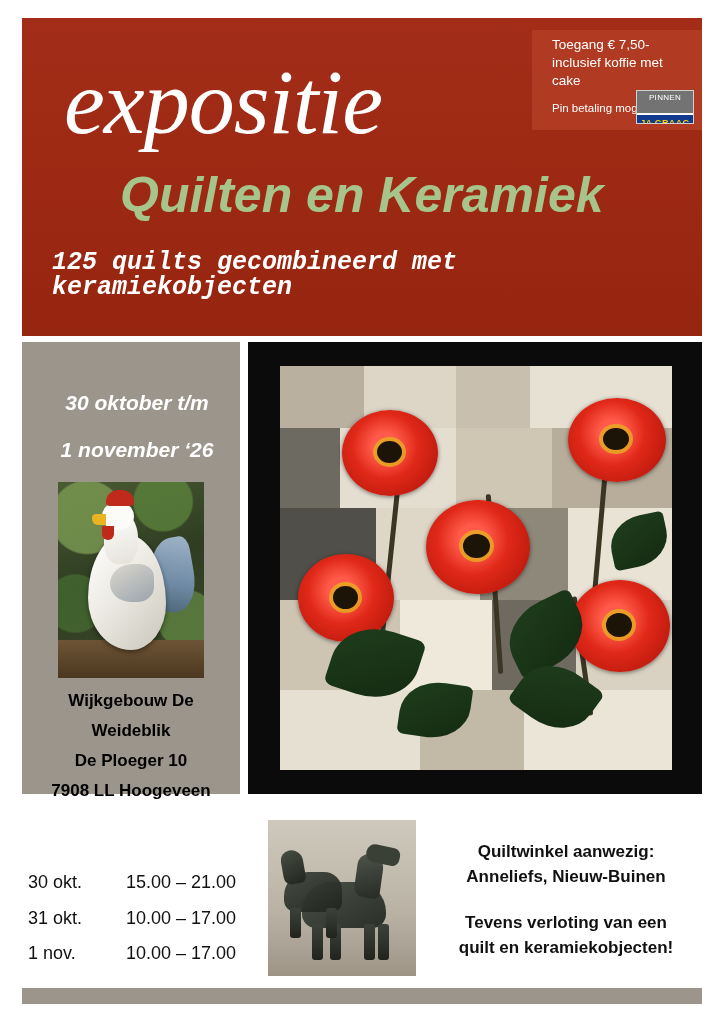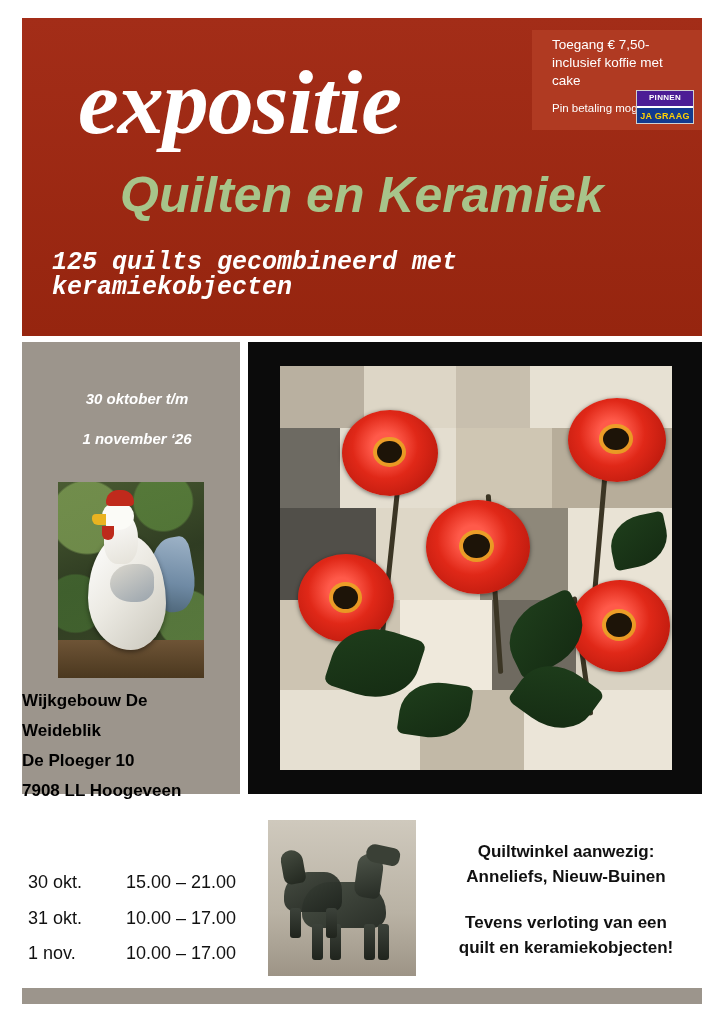--- a/index.html
+++ b/index.html
@@ -26,29 +26,29 @@
     left: 22px;
     top: 18px;
     width: 680px;
     height: 318px;
     background: #9e2b18;
     background: linear-gradient(180deg,#a32d18 0%, #96250f 100%);
     overflow: hidden;
   }
   .title-expositie {
     position: absolute;
-    left: 56px;
+    left: 42px;
     top: 38px;
     font-family: "Liberation Serif", serif;
     font-style: italic;
     font-size: 92px;
     line-height: 1;
     color: #ffffff;
     letter-spacing: -1px;
-    font-weight: 700;
+    font-weight: 400;
   }
   .title-sub {
     position: absolute;
     left: 98px;
     top: 152px;
     font-family: "Liberation Sans", sans-serif;
     font-style: italic;
     font-weight: bold;
     font-size: 50px;
     line-height: 1;
@@ -89,27 +89,27 @@
     bottom: 6px;
     width: 58px;
     height: 34px;
     background: #ffffff;
     border: 1px solid #d0d0d0;
     box-sizing: border-box;
     overflow: hidden;
   }
   .pinnen .p1 {
     display: block;
-    background: #4c1d95;
+    background: #737373;
     color: #ffffff;
     font-size: 8px;
-    font-weight: bold;
+    font-weight: normal;
     text-align: center;
     line-height: 13px;
-    height: 15px;
+    height: 22px;
     letter-spacing: .3px;
   }
   .pinnen .p2 {
     display: block;
     background: #123a8f;
     color: #ffd200;
     font-size: 9px;
     font-weight: bold;
     text-align: center;
     line-height: 16px;
@@ -128,21 +128,21 @@
   }
   .dates {
     position: absolute;
     left: 0;
     top: 48px;
     width: 230px;
     text-align: center;
     color: #ffffff;
     font-style: italic;
     font-weight: bold;
-    font-size: 15px;
+    font-size: 21px;
     line-height: 1.2;
   }
   .dates .d2 { display:block; margin-top: 22px; }
   .rooster-photo {
     position: absolute;
     left: 36px;
     top: 140px;
     width: 146px;
     height: 196px;
     overflow: hidden;
@@ -220,21 +220,21 @@
     width: 44px; height: 38px;
     background: linear-gradient(150deg,#d7d3c8 0%, #8e9aa6 100%);
     border-radius: 60% 40% 45% 55%;
     opacity: .85;
   }
   .venue {
     position: absolute;
     left: 0;
     top: 348px;
     width: 218px;
-    text-align: left;
+    text-align: center;
     color: #000000;
     font-weight: bold;
     font-size: 17px;
     line-height: 1.3;
   }
   .venue div { margin-bottom: 8px; }
   
   .quilt {
     position: absolute;
     left: 248px;

